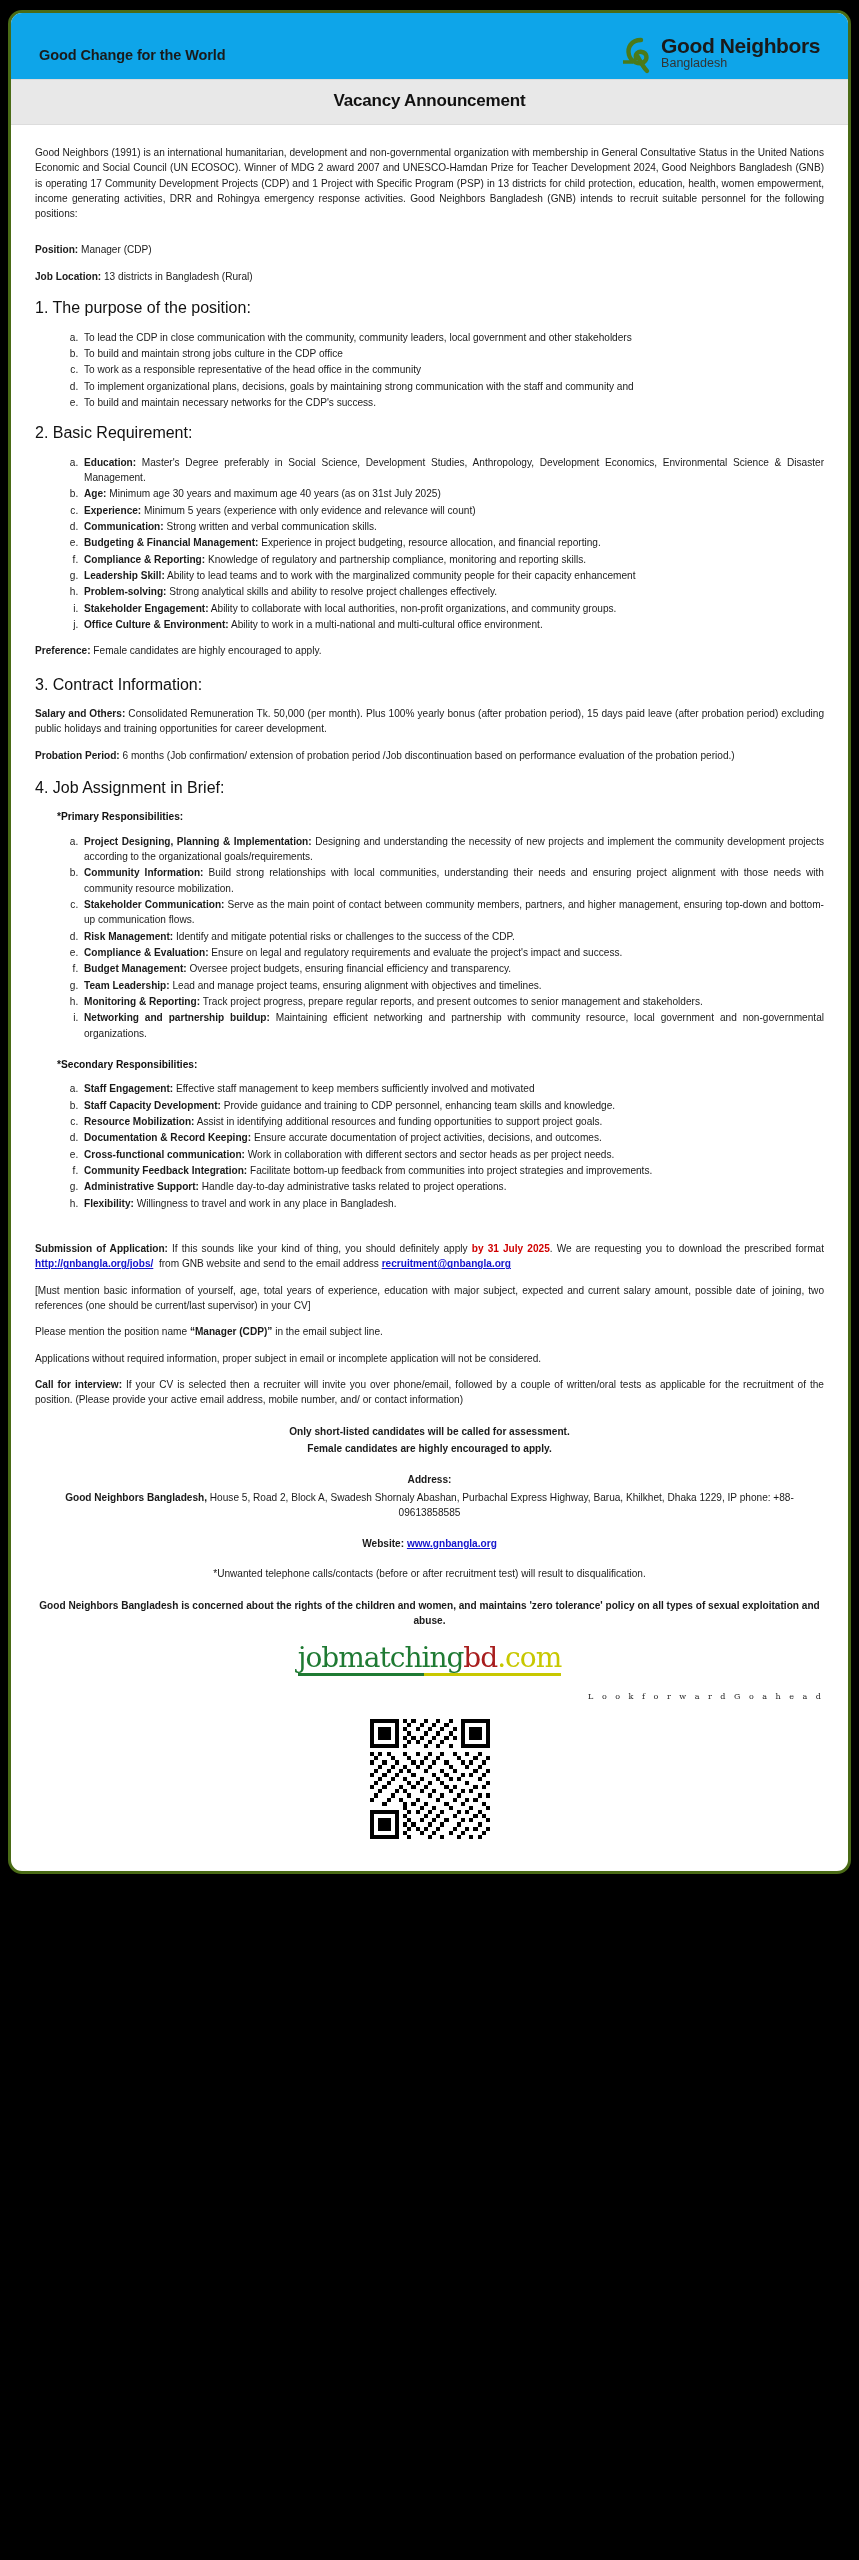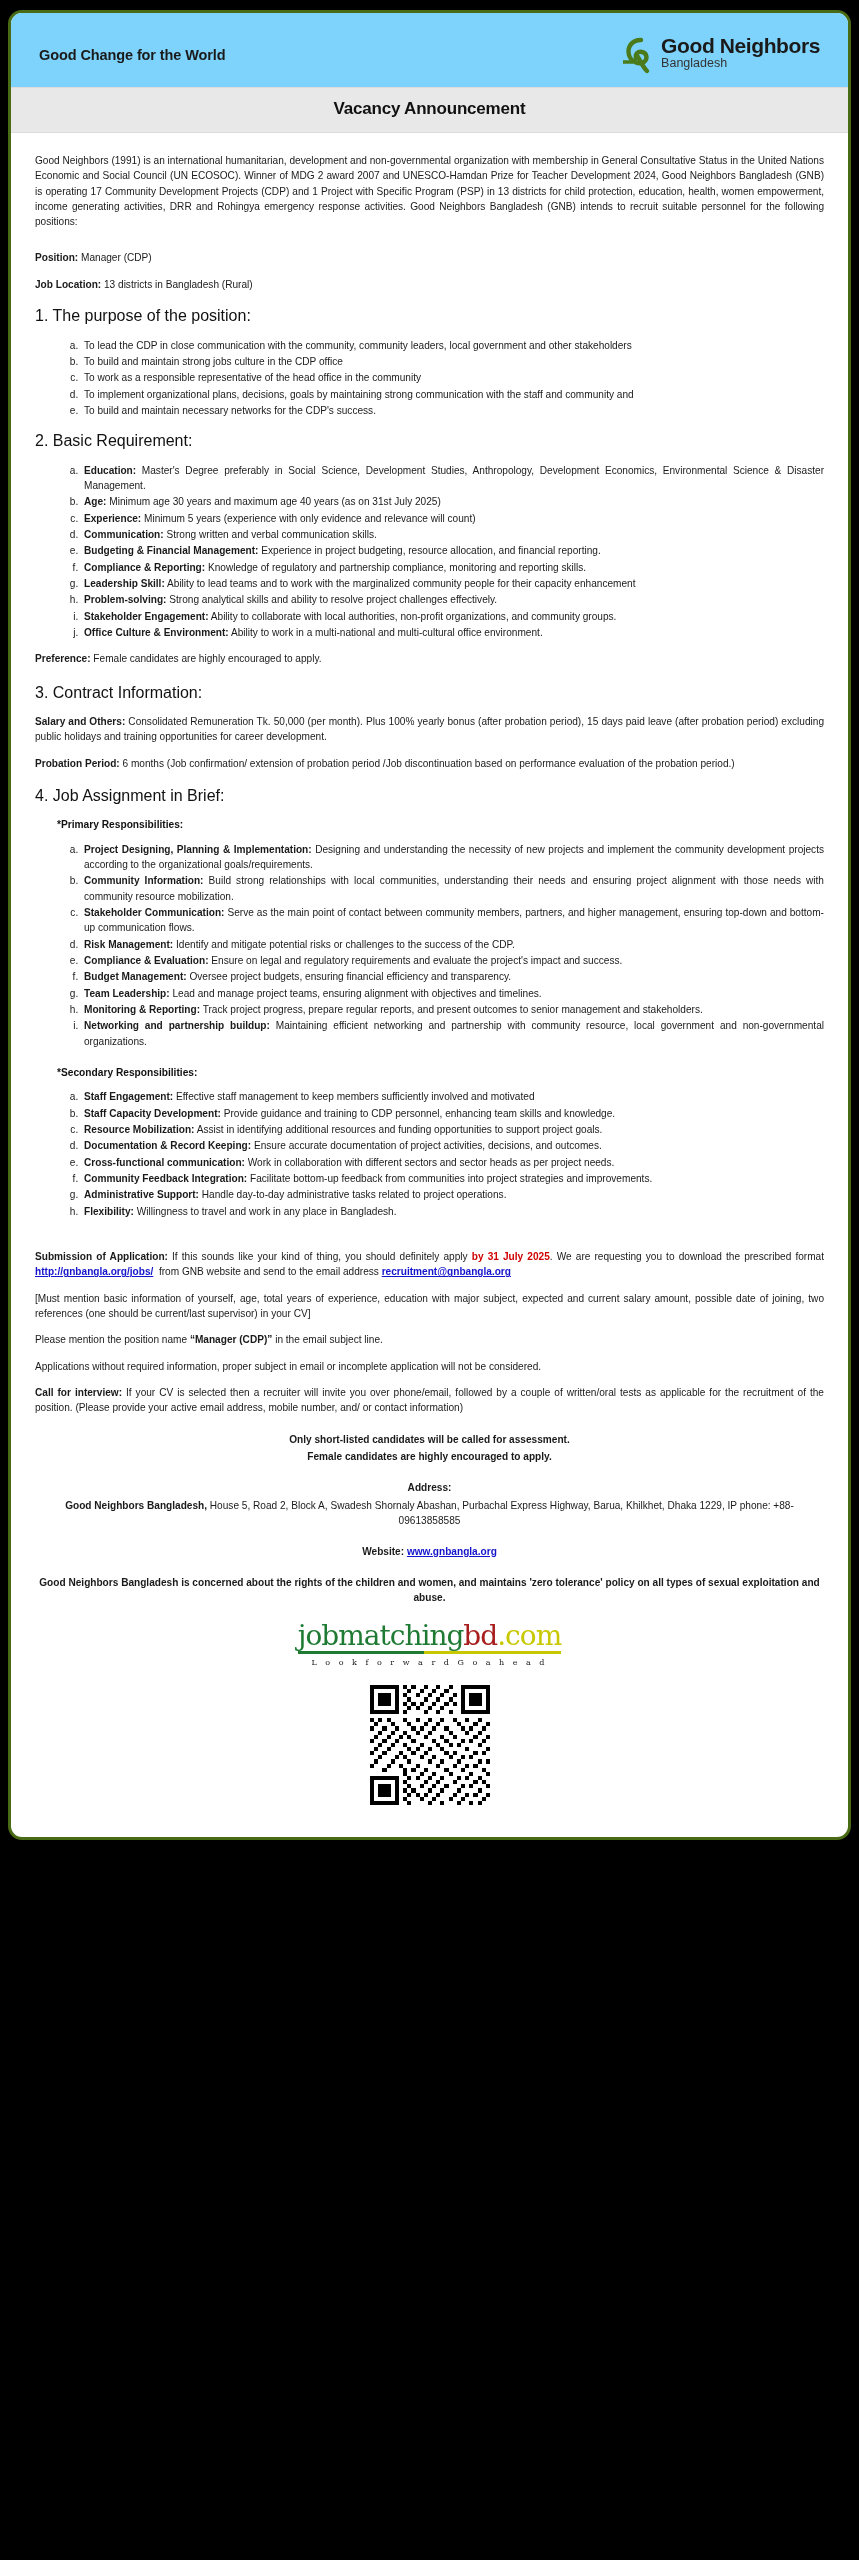--- a/index.html
+++ b/index.html
@@ -17,22 +17,22 @@
     background: #ffffff;
     padding: 0;
     overflow: hidden;
   }
 
   
   .doc-header {
     display: flex;
     align-items: center;
     justify-content: space-between;
-    padding: 22px 28px 12px 28px;
-    background: #7dd3fc;
+    padding: 22px 28px 4px 28px;
+    background: #0ea5e9;
   }
   .tagline {
     font-size: 14.5px;
     font-weight: bold;
     color: #1a1a1a;
     letter-spacing: -0.1px;
   }
   .logo-block {
     display: flex;
     gap: 6px;
@@ -160,22 +160,23 @@
   .jm-logo .dot { color: #c8c800; }
   .jm-underline {
     height: 3px;
     background: linear-gradient(to right, #1f7a33 0%, #1f7a33 48%, #c8c800 48%, #c8c800 100%);
     margin-top: 1px;
   }
   .jm-tag {
     font-size: 8px;
     letter-spacing: 3px;
     color: #222222;
-    margin-top: 3px;
+    margin-top: 15px;
     font-family: "DejaVu Serif", serif;
+    text-align: right;
   }
 
   
   .qr-wrap { text-align: center; margin: 16px 0 20px 0; }
   .qr {
     display: inline-block;
     width: 120px;
     height: 120px;
     background: #ffffff;
   }
@@ -312,20 +313,21 @@
         <b>Good Neighbors Bangladesh,</b>
         <span>House 5, Road 2, Block A, Swadesh Shornaly Abashan, Purbachal Express Highway, Barua, Khilkhet, Dhaka 1229, IP phone: +88-09613858585</span>
       </div>
     </div>
 
     <div class="website-line center bold">
       <span>Website:</span>
       <a class="link" href="#">www.gnbangla.org</a>
     </div>
 
+    <div class="disclaim center">*Unwanted telephone calls/contacts (before or after recruitment test) will result to disqualification.</div>
 
     <div class="zero-tol center bold">Good Neighbors Bangladesh is concerned about the rights of the children and women, and maintains 'zero tolerance' policy on all types of sexual exploitation and abuse.</div>
 
     <div class="jm-wrap">
       <div class="jm-logo">
         <span class="g">jobmatching</span><span class="r">bd</span><span class="dot">.com</span>
         <div class="jm-underline"></div>
       </div>
       <div class="jm-tag">L o o k   f o r w a r d   G o   a h e a d</div>
     </div>

